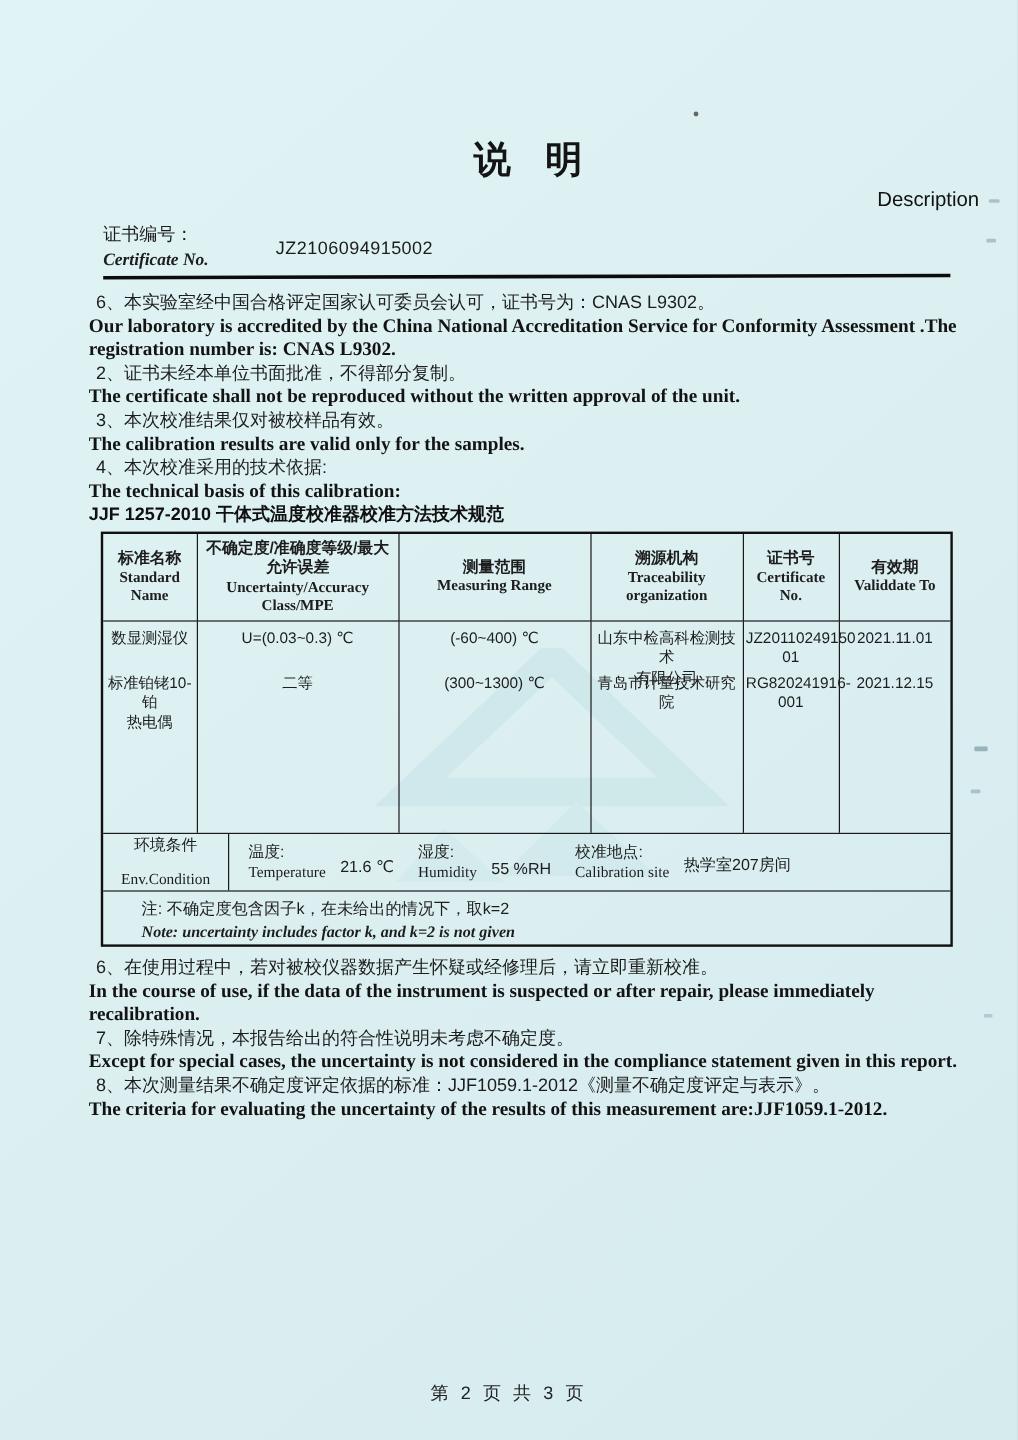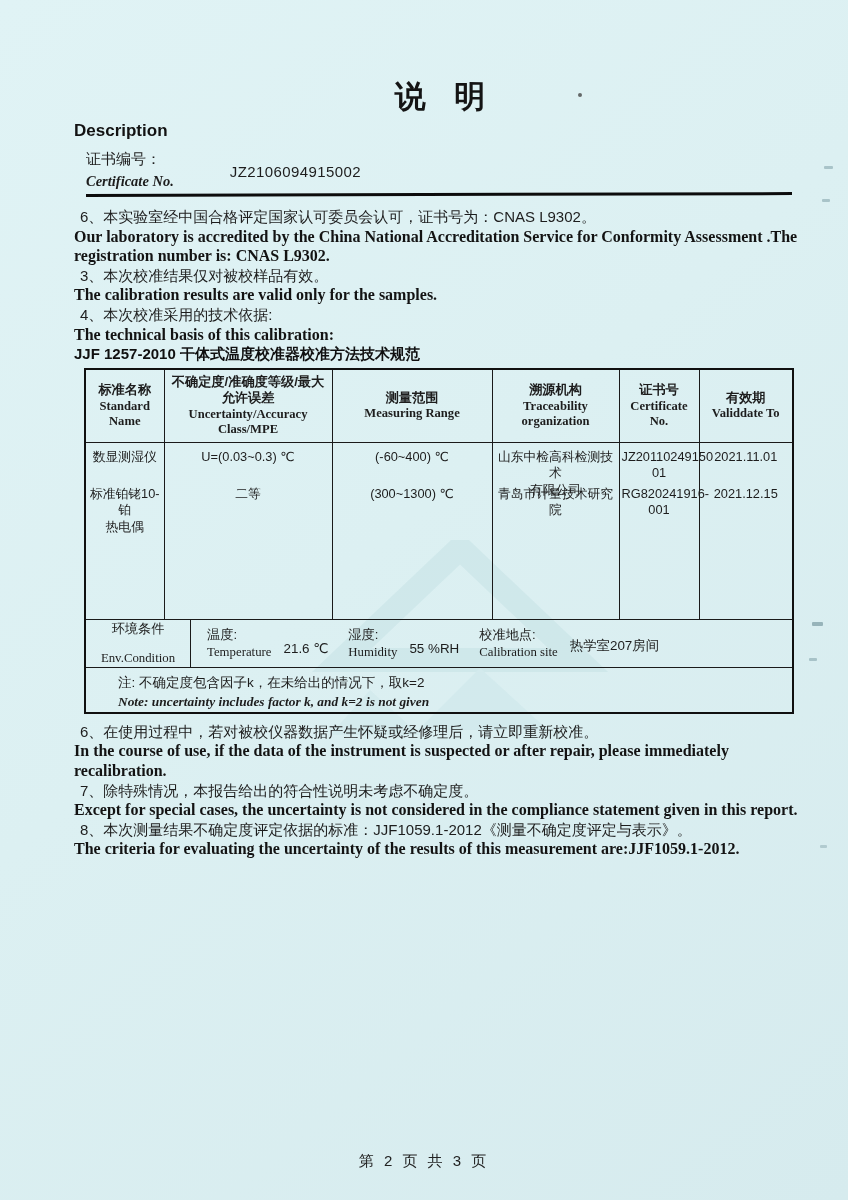--- a/index.html
+++ b/index.html
@@ -4,23 +4,23 @@
 <style>
   html,body{margin:0;padding:0;background:#c9dde0;}
   .page{
     position:relative;width:848px;height:1200px;overflow:hidden;
     background:linear-gradient(140deg,#e0f3f5 0%,#dcf0f2 45%,#d6ebee 100%);
     font-family:"Liberation Sans","DejaVu Sans",sans-serif;
     color:#1d1d1d;
   }
   .content{position:absolute;left:74px;top:0;width:742px;}
   
-  .title-cn{margin:76px 0 0;text-align:center;font-size:31px;font-weight:700;
+  .title-cn{margin:112px 0 0;text-align:center;font-size:31px;font-weight:700;
     letter-spacing:10px;color:#141414;}
-  .title-en{text-align:left;font-size:17px;font-weight:700;margin-top:3px;color:#121212;}
+  .title-en{text-align:right;font-size:17px;font-weight:400;margin-top:3px;color:#121212;}
   .stray-dot{position:absolute;left:578px;top:93px;width:4px;height:4px;background:#3a3a3a;
     border-radius:50%;opacity:.75;}
   .cert-row{display:flex;margin:9px 0 0 12px;}
   .cert-labels .cn{font-size:15px;}
   .cert-labels .en{font-family:"Liberation Serif","DejaVu Serif",serif;font-style:italic;
     font-weight:700;font-size:14.5px;margin-top:4px;}
   .cert-value{margin-left:56px;align-self:center;font-size:15px;letter-spacing:.4px;margin-top:2px;}
   .rule{margin:3px 24px 11px 12px;border-top:3px solid #0c0c0c;transform:rotate(-0.15deg);}
   
   .item .cn{font-size:15px;line-height:19.6px;padding-left:6px;}
@@ -98,20 +98,24 @@
       <div class="cert-value">JZ2106094915002</div>
     </div>
 
     <div class="rule"></div>
 
     <div class="item">
       <div class="cn">6、本实验室经中国合格评定国家认可委员会认可，证书号为：CNAS L9302。</div>
       <div class="en">Our laboratory is accredited by the China National Accreditation Service for Conformity Assessment .The registration number is: CNAS L9302.</div>
     </div>
     <div class="item">
+      <div class="cn">2、证书未经本单位书面批准，不得部分复制。</div>
+      <div class="en">The certificate shall not be reproduced without the written approval of the unit.</div>
+    </div>
+    <div class="item">
       <div class="cn">3、本次校准结果仅对被校样品有效。</div>
       <div class="en">The calibration results are valid only for the samples.</div>
     </div>
     <div class="item">
       <div class="cn">4、本次校准采用的技术依据:</div>
       <div class="en">The technical basis of this calibration:</div>
       <div class="std">JJF 1257-2010 干体式温度校准器校准方法技术规范</div>
     </div>
 
     <div class="cal-table">

